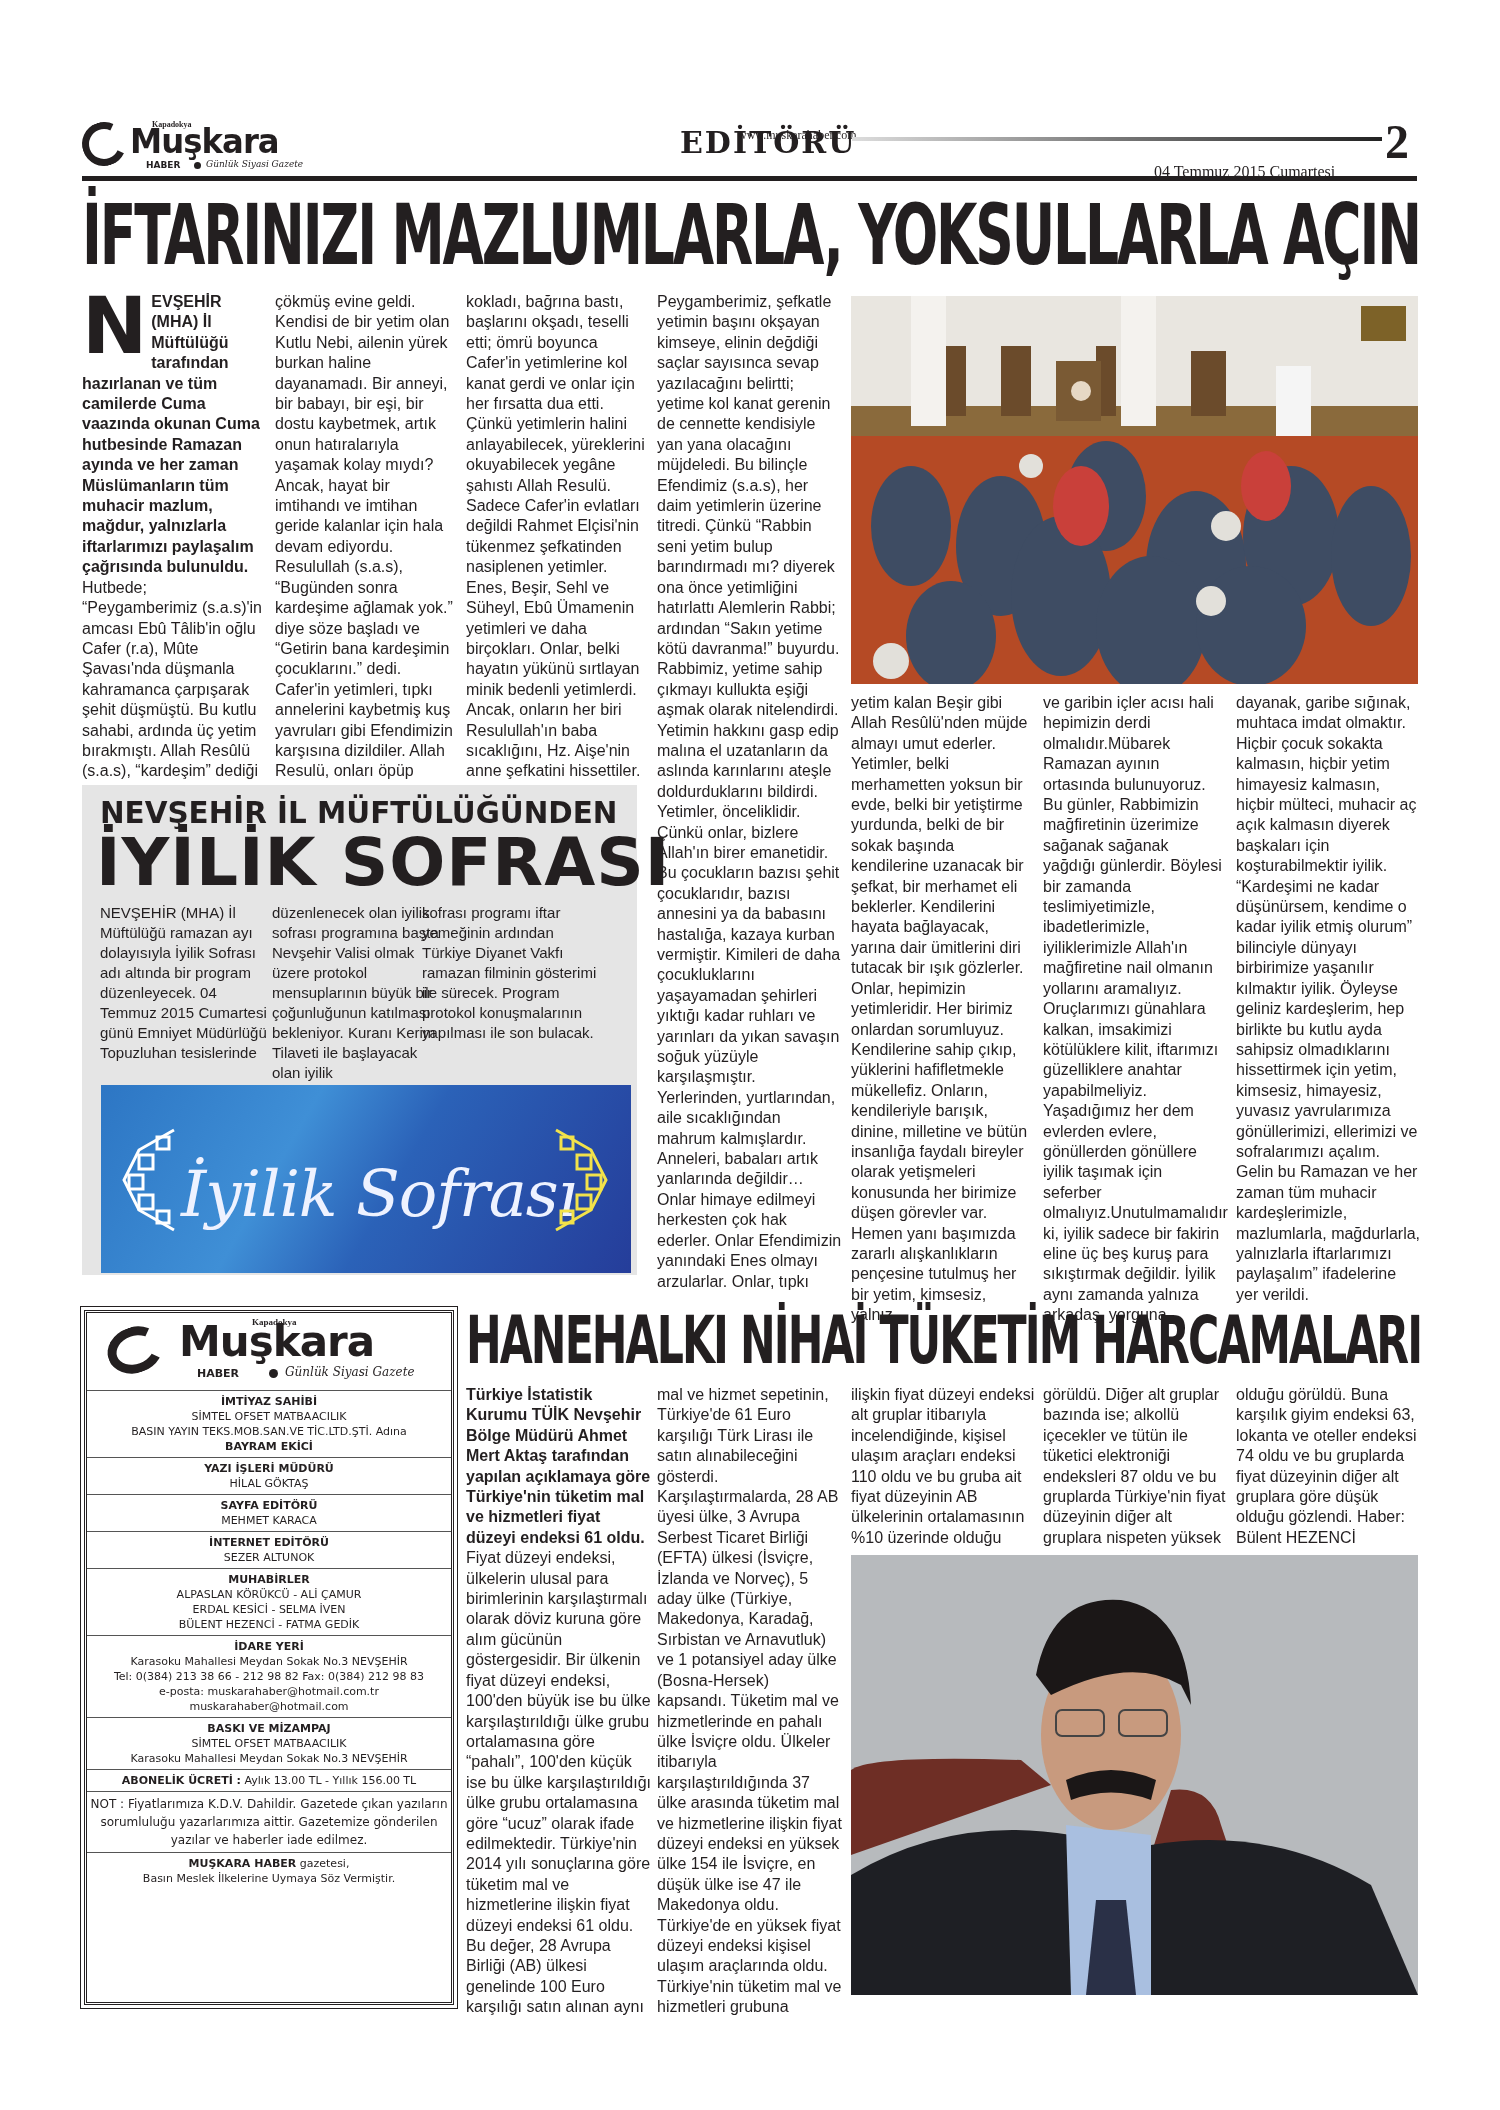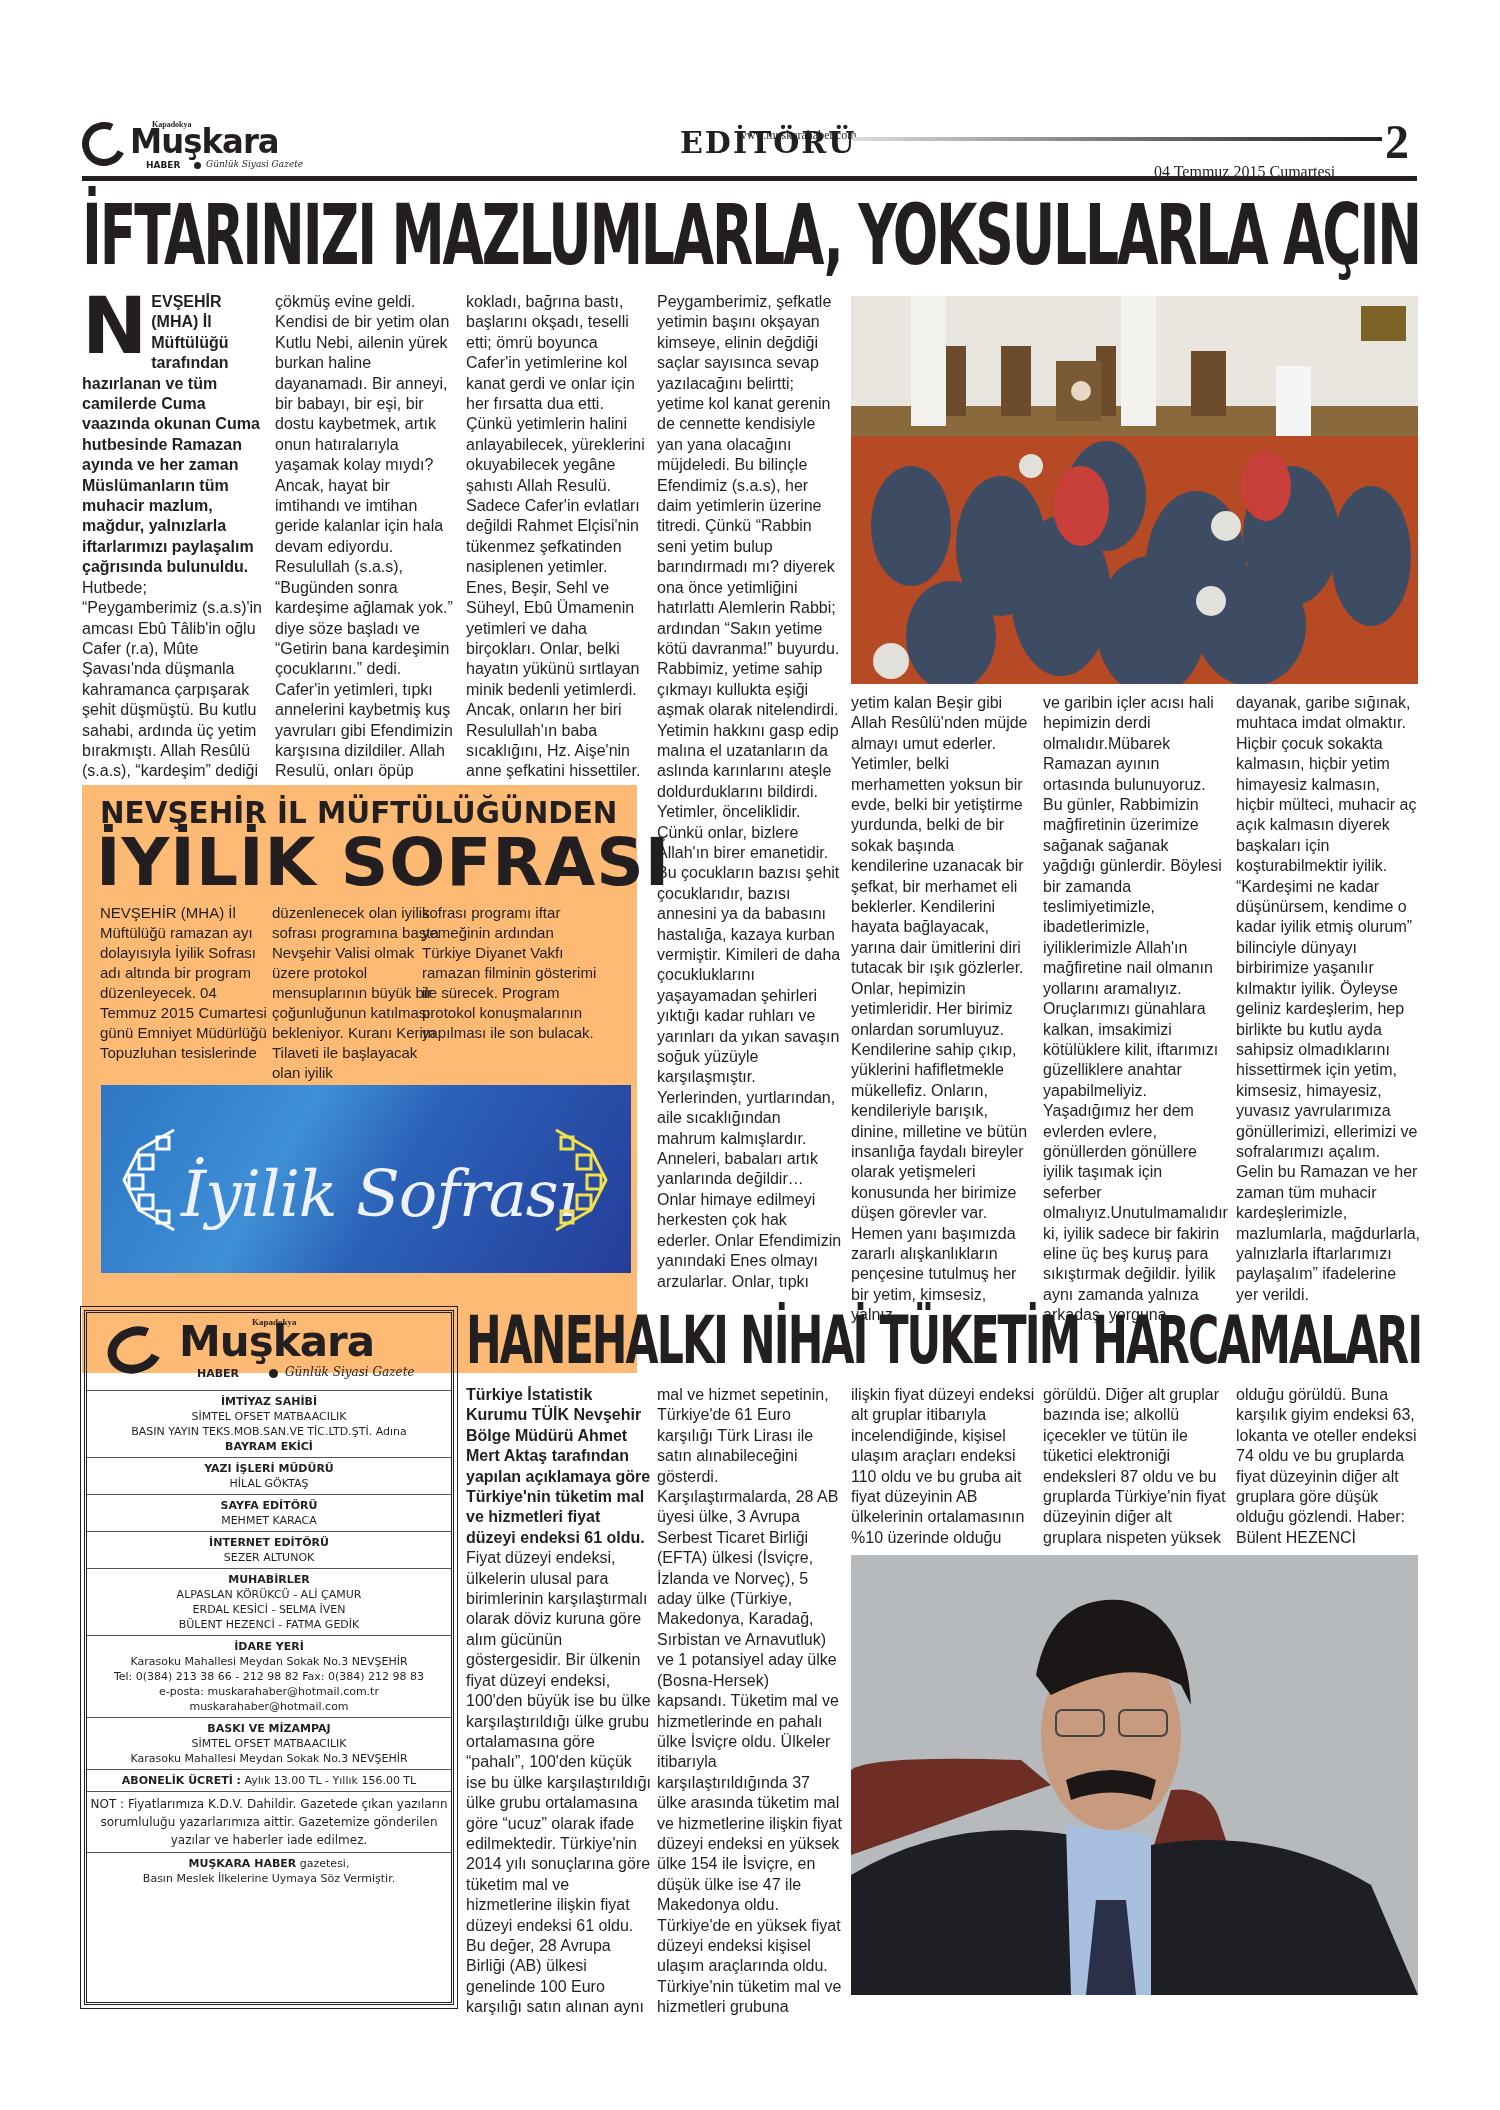--- a/index.html
+++ b/index.html
@@ -28,21 +28,21 @@
     transform-origin:left top; white-space:nowrap; }
 
   
   .col { position:absolute; font: 16px/20.4px "Liberation Sans", sans-serif; color:#231f20; }
   .lead { font-weight:bold; }
   .dropcap { float:left; font: 900 78px/64px "DejaVu Sans", sans-serif; margin: 2px 4px 0 0; }
 
   .photo { position:absolute; overflow:hidden; }
 
   
-  .greybox { position:absolute; left:82px; top:785px; width:555px; height:588px; background:#fdba74; }
+  .greybox { position:absolute; left:82px; top:785px; width:555px; height:490px; background:#e5e5e5; }
   .gb-h1 { position:absolute; left:18px; top:10px; font: 900 30px/36px "DejaVu Sans", sans-serif; letter-spacing:0; white-space:nowrap; transform: scaleX(0.98); transform-origin:left; }
   .gb-h2 { position:absolute; left:14px; top:42px; font: 900 66px/72px "DejaVu Sans", sans-serif; letter-spacing:1px; white-space:nowrap; }
   .gb-col { position:absolute; top:118px; font: 15px/20px "Liberation Sans", sans-serif; color:#231f20; }
   .banner { position:absolute; left:19px; top:300px; width:530px; height:188px; overflow:hidden;
     background: linear-gradient(120deg,#2d76c4 0%,#3f8fd6 35%,#2b62b8 55%,#253d9a 100%); }
   .banner .text { position:absolute; left:80px; top:40px; font: italic 64px/90px "DejaVu Serif", serif; color:#eef2ff; white-space:nowrap; letter-spacing:-1px;margin-top:24px; }
   .rosette { position:absolute; width:70px; height:110px; top:40px; }
 
   
   .imprint { position:absolute; left:84px; top:1310px; width:370px; height:695px; border: 3px double #231f20; outline: 1px solid #231f20; outline-offset: 3px; }

